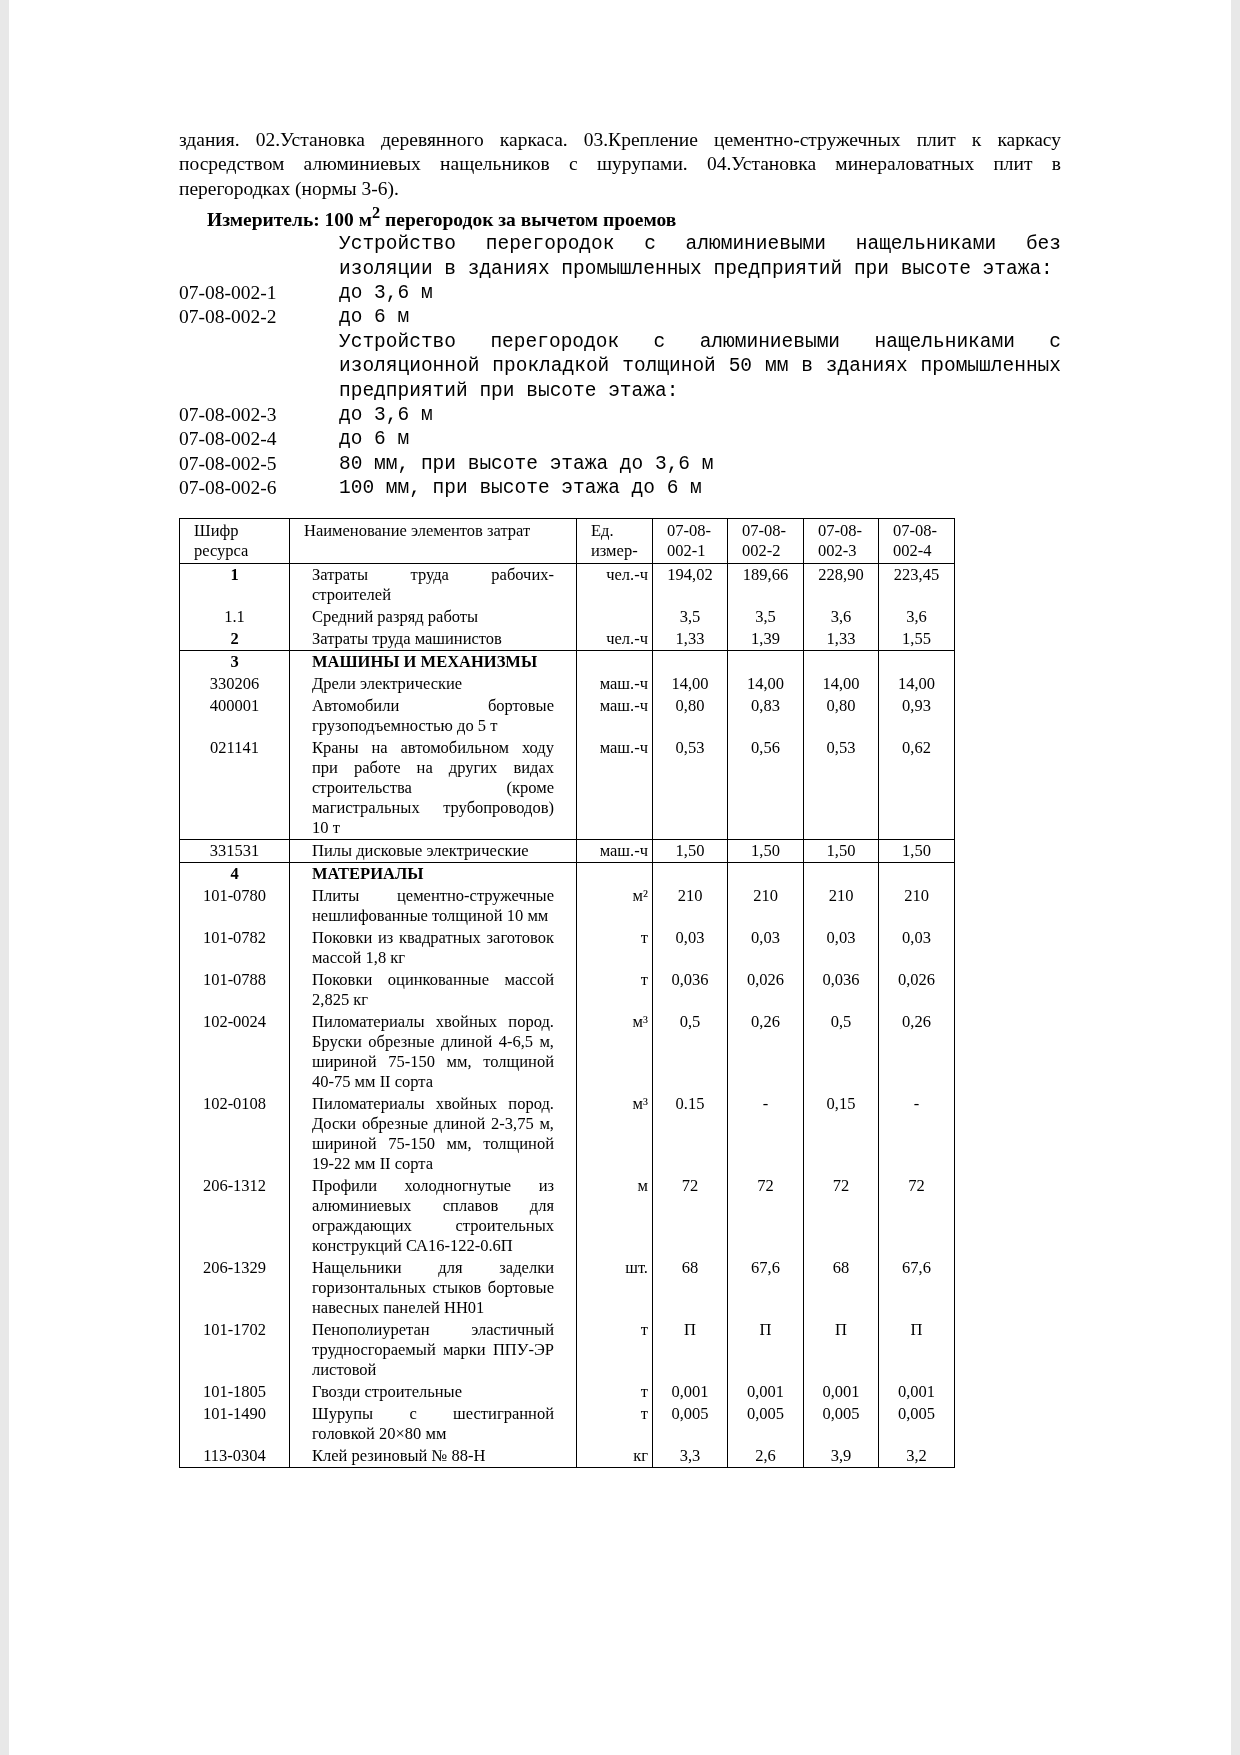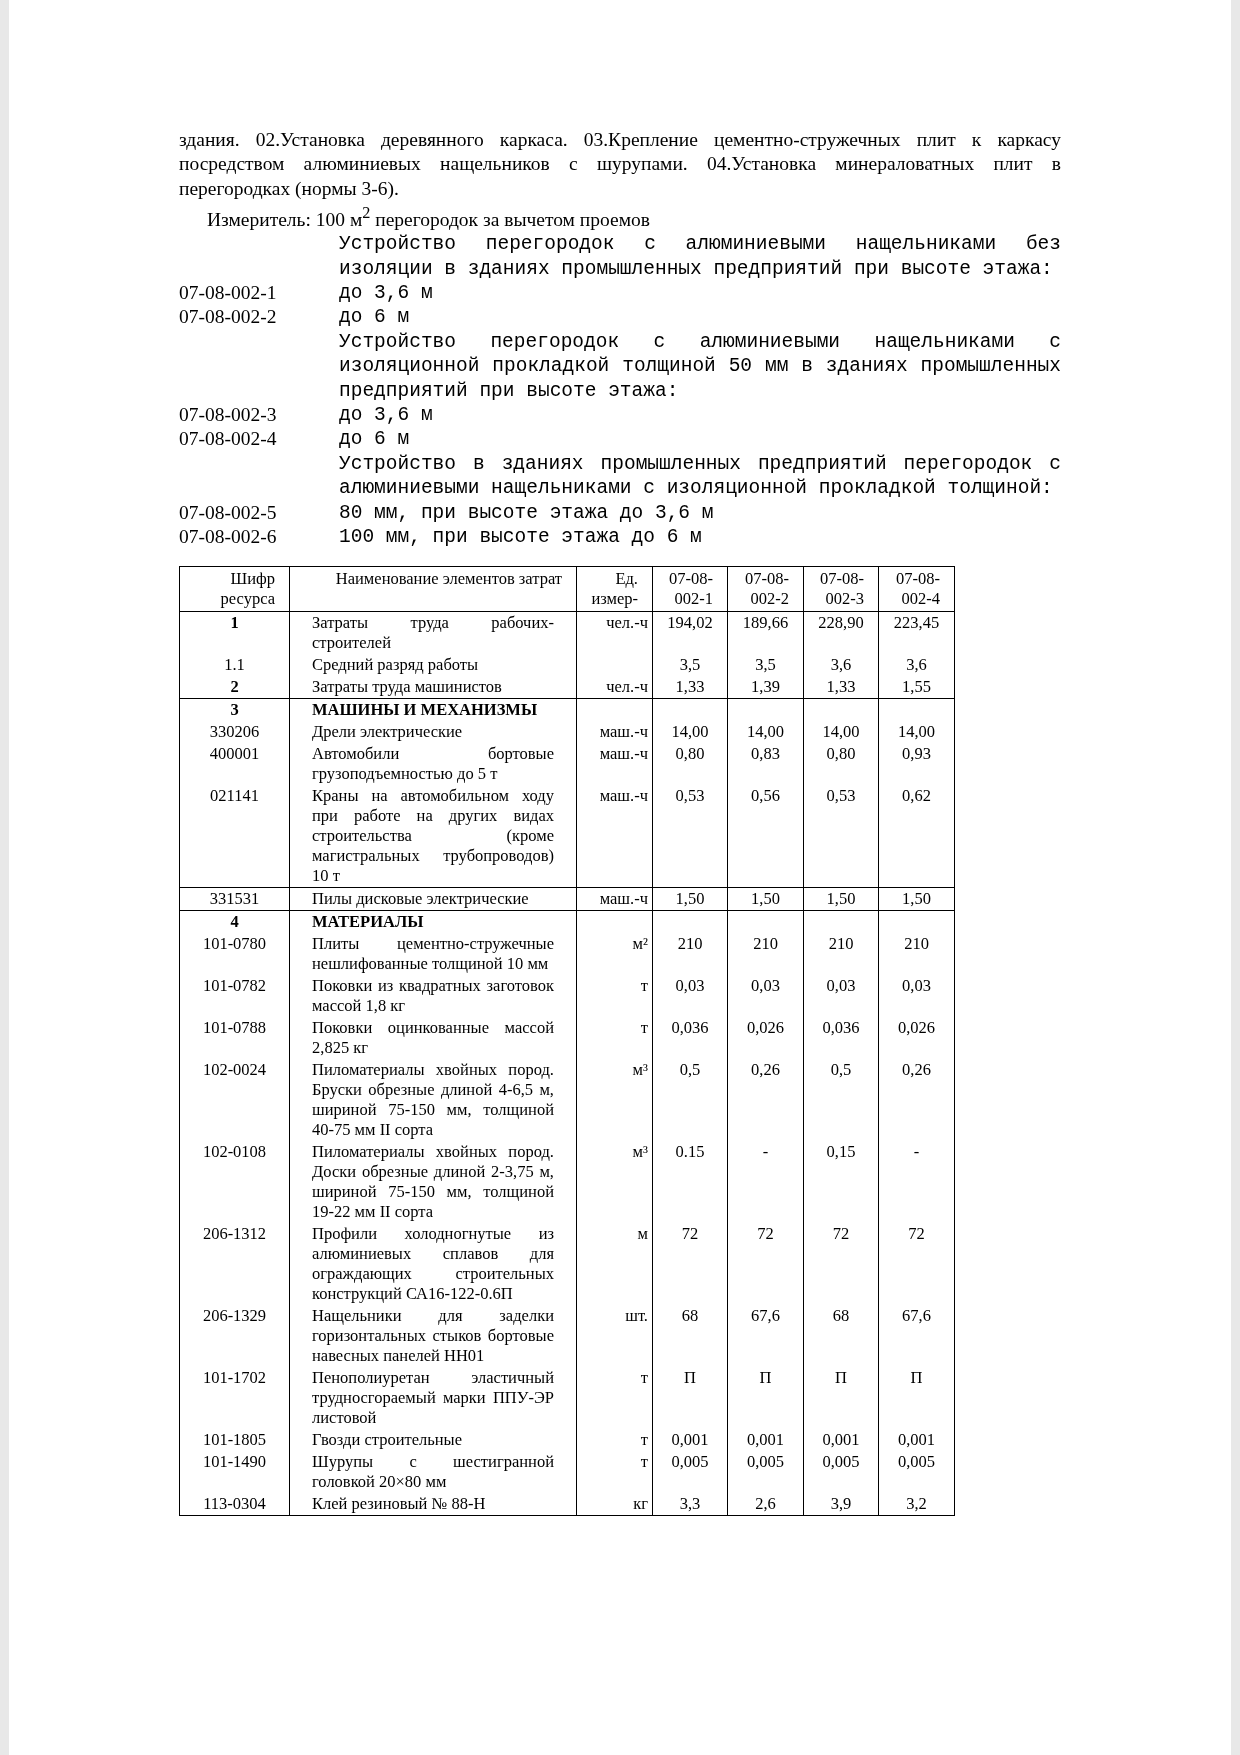--- a/index.html
+++ b/index.html
@@ -7,21 +7,21 @@
   .page {
     width:1222px; min-height:1755px; background:#ffffff;
     margin:0 auto; padding:128px 170px 40px 170px;
     font-family:"Liberation Serif","DejaVu Serif",serif;
     color:#000;
   }
   .intro {
     font-size:19.5px; line-height:24.4px; text-align:justify;
   }
   .measurer {
-    font-size:19.5px; line-height:24.4px; font-weight:normal;
+    font-size:19.5px; line-height:24.4px; font-weight:bold;
     text-indent:28px;
   }
   .norms { font-size:19.5px; line-height:24.4px; }
   .norm-row { display:flex; }
   .norm-code { width:160px; flex:0 0 160px; }
   .norm-text { flex:1; text-align:justify;font-family:Liberation Mono, monospace; }
 
   table.cost-table {
     margin-top:17px;
     border-collapse:collapse;
@@ -31,21 +31,21 @@
     border:1px solid #000;
   }
   .cost-table th, .cost-table td {
     border-left:1px solid #000;
     border-right:1px solid #000;
     vertical-align:top;
     padding:1px 4px;
   }
   .cost-table thead th {
     border-bottom:1px solid #000;
-    text-align:right;
+    text-align:left;
     font-weight:normal;
     white-space:pre-line;
     padding:2px 14px;
   }
   .cost-table td.code { text-align:center; }
   .cost-table td.name { text-align:justify; padding:1px 22px; }
   .cost-table td.unit { text-align:right; }
   .cost-table td.val  { text-align:center; }
   .cost-table tr.rule-below td { border-bottom:1px solid #000; }
   .bold { font-weight:bold; }
@@ -76,24 +76,20 @@
         <div class="norm-code"></div>
         <div class="norm-text">Устройство перегородок с алюминиевыми нащельниками с изоляционной прокладкой толщиной 50 мм в зданиях промышленных предприятий при высоте этажа:</div>
       </div>
       <div class="norm-row">
         <div class="norm-code">07-08-002-3</div>
         <div class="norm-text">до 3,6 м</div>
       </div>
       <div class="norm-row">
         <div class="norm-code">07-08-002-4</div>
         <div class="norm-text">до 6 м</div>
-      </div>
-      <div class="norm-row">
-        <div class="norm-code"></div>
-        <div class="norm-text">Устройство в зданиях промышленных предприятий перегородок с алюминиевыми нащельниками с изоляционной прокладкой толщиной:</div>
       </div>
       <div class="norm-row">
         <div class="norm-code">07-08-002-5</div>
         <div class="norm-text">80 мм, при высоте этажа до 3,6 м</div>
       </div>
       <div class="norm-row">
         <div class="norm-code">07-08-002-6</div>
         <div class="norm-text">100 мм, при высоте этажа до 6 м</div>
       </div>
     </div>

